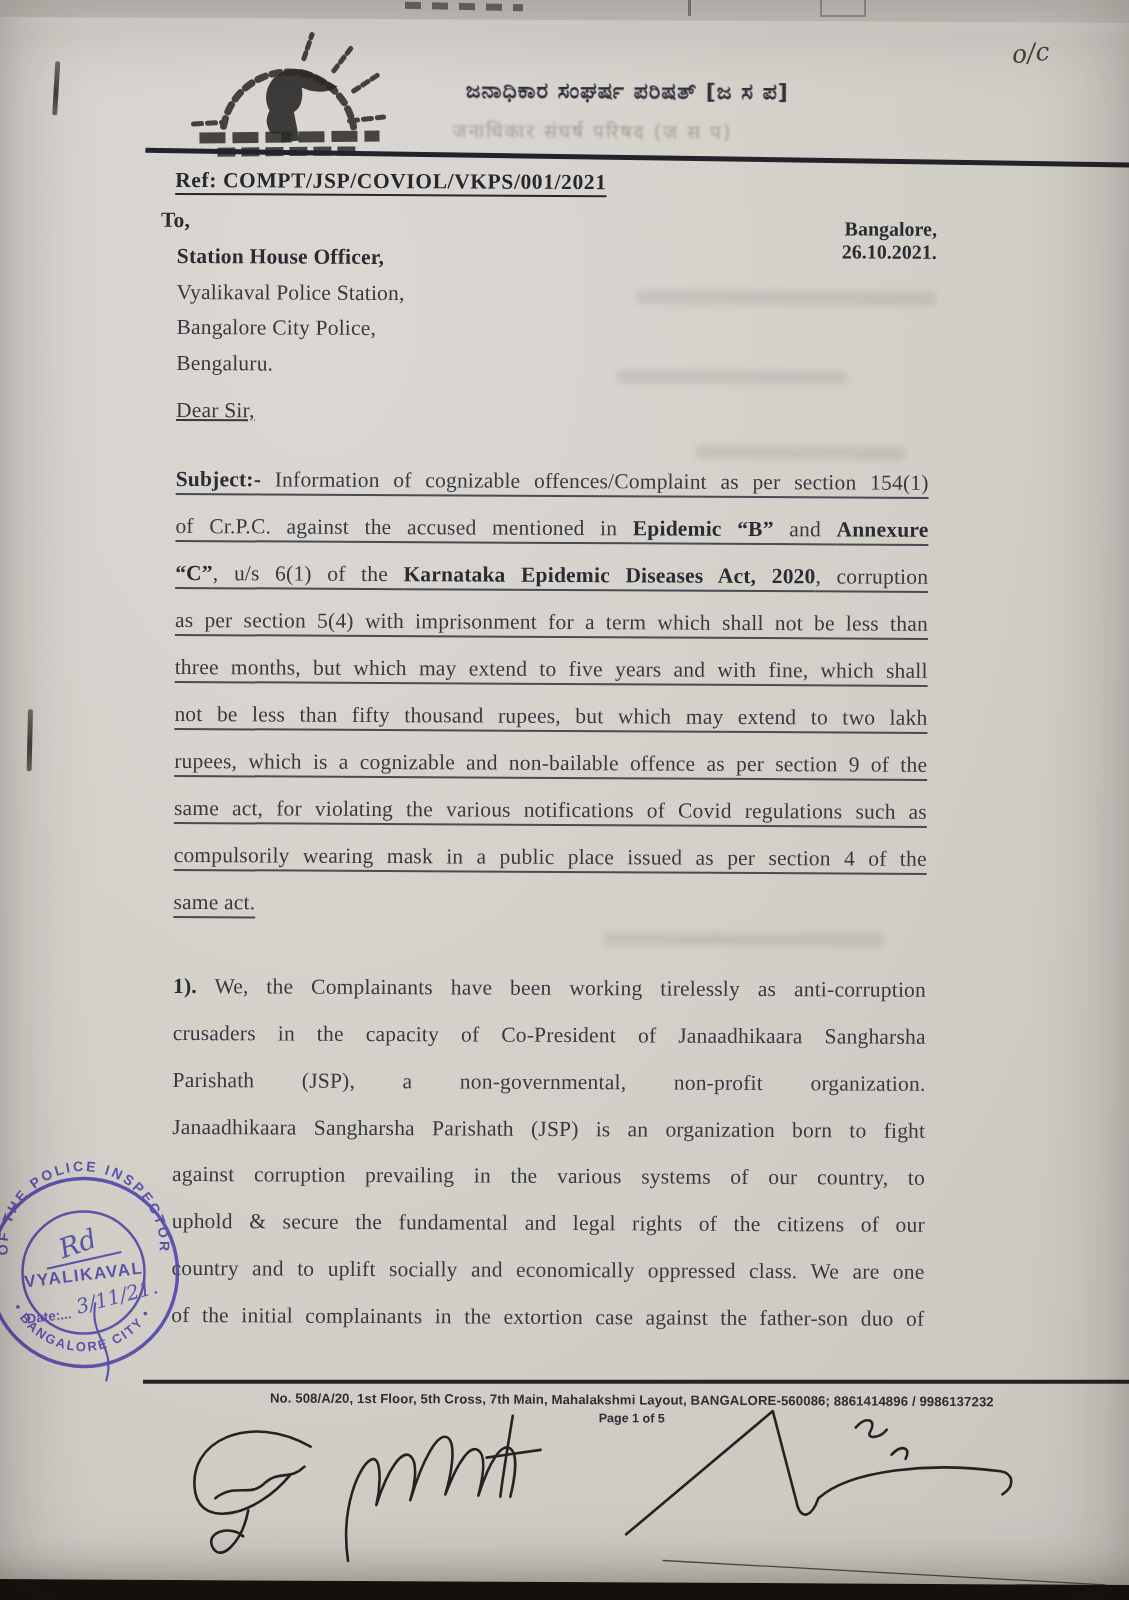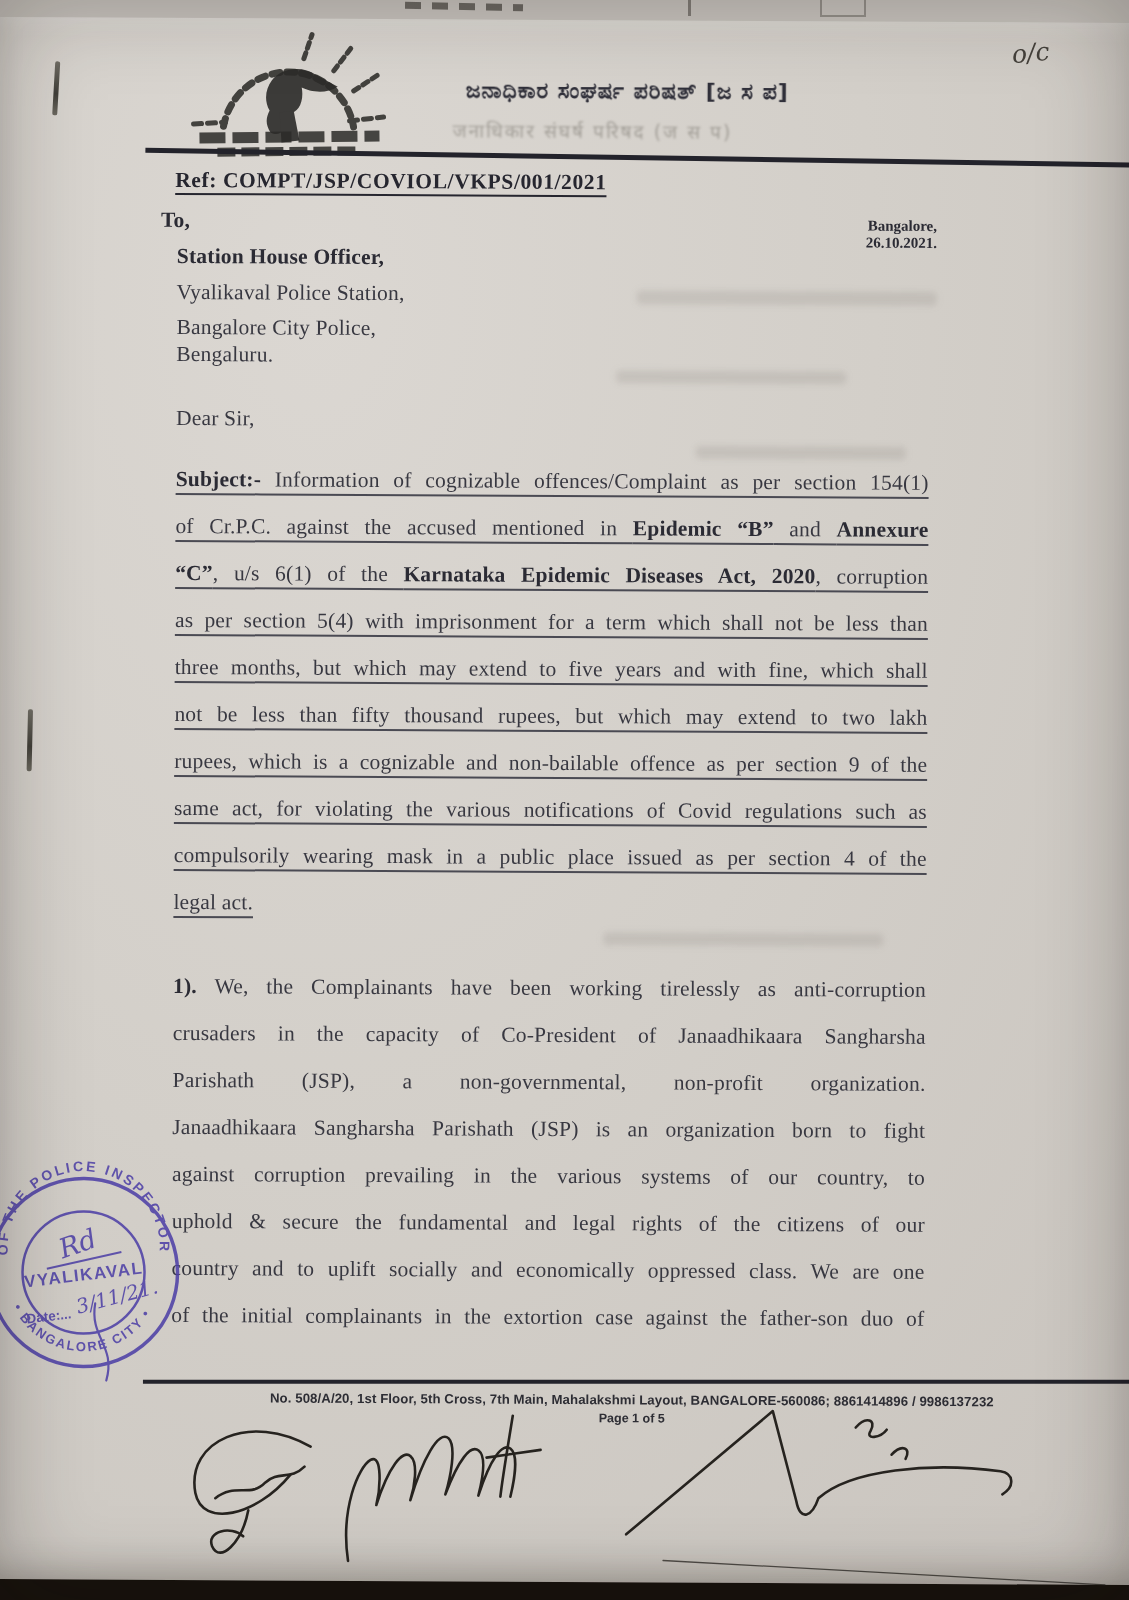--- a/index.html
+++ b/index.html
@@ -32,21 +32,21 @@
     color:#6e6a62;opacity:.5;filter:blur(1.2px);letter-spacing:2px;}
   .ghost-streak{background:rgba(110,105,97,.16);filter:blur(3px);border-radius:4px;}
   .hrule{height:5px;background:#23232b;}
   .hrule-top{left:148px;top:130px;width:998px;transform:rotate(.55deg);transform-origin:left center;}
   .hrule-bottom{left:152px;top:1362px;width:992px;height:4px;transform:rotate(-.3deg);transform-origin:left center;}
   
   .t{font-size:21.5px;color:#383841;letter-spacing:.2px;}
   .b{font-weight:bold;color:#2b2b34;}
   .ref{left:178px;top:150px;font-size:21.5px;font-weight:bold;color:#26262f;
     text-decoration:underline;text-decoration-thickness:2px;text-underline-offset:6px;letter-spacing:.6px;}
-  .dateline{left:756px;top:196px;width:184px;text-align:right;font-size:15px;font-weight:bold;color:#2b2b34;}
+  .dateline{left:756px;top:196px;width:184px;text-align:right;font-size:20px;font-weight:bold;color:#2b2b34;}
   .dateline .date{margin-top:0;}
   .tline{font-size:21.5px;line-height:47px;color:#383841;letter-spacing:.2px;}
   .just{text-align:justify;text-align-last:justify;}
   .subject{left:180px;top:438px;width:753px;}
   .subject .tline{text-decoration:underline;text-decoration-thickness:1.6px;
     text-underline-offset:7px;text-decoration-color:#4a4a53;}
   .bodyp{left:180px;top:945px;width:753px;}
   
   .footer-text{left:160px;top:1372px;width:962px;text-align:center;
     font-family:"Liberation Sans",sans-serif;font-weight:bold;color:#2d2d34;}
@@ -99,40 +99,40 @@
     <div class="abs ghost-streak" style="left:610px;top:912px;width:280px;height:13px;"></div>
 
     <div class="abs hrule hrule-top"></div>
 
     <div class="abs ref">Ref: COMPT/JSP/COVIOL/VKPS/001/2021</div>
 
     <div class="abs t b" style="left:164px;top:190px;">To,</div>
     <div class="abs t b" style="left:180px;top:226px;">Station House Officer,</div>
     <div class="abs t" style="left:180px;top:262px;">Vyalikaval Police Station,</div>
     <div class="abs t" style="left:180px;top:297px;">Bangalore City Police,</div>
-    <div class="abs t" style="left:180px;top:324px;">Bengaluru.</div>
+    <div class="abs t" style="left:180px;top:333px;">Bengaluru.</div>
 
     <div class="abs dateline">
       <div>Bangalore,</div>
       <div class="date">26.10.2021.</div>
     </div>
 
-    <div class="abs t" style="left:180px;top:388px;">Dear Sir,</div>
+    <div class="abs t" style="left:180px;top:380px;text-decoration:underline;">Dear Sir,</div>
 
     <div class="abs subject">
       <div class="tline just"><span class="b">Subject:-</span><span> Information of cognizable offences/Complaint as per section 154(1)</span></div>
       <div class="tline just"><span>of Cr.P.C. against the accused mentioned in </span><span class="b">Epidemic “B”</span><span> and </span><span class="b">Annexure</span></div>
       <div class="tline just"><span class="b">“C”</span><span>, u/s 6(1) of the </span><span class="b">Karnataka Epidemic Diseases Act, 2020</span><span>, corruption</span></div>
       <div class="tline just"><span>as per section 5(4) with imprisonment for a term which shall not be less than</span></div>
       <div class="tline just"><span>three months, but which may extend to five years and with fine, which shall</span></div>
       <div class="tline just"><span>not be less than fifty thousand rupees, but which may extend to two lakh</span></div>
       <div class="tline just"><span>rupees, which is a cognizable and non-bailable offence as per section 9 of the</span></div>
       <div class="tline just"><span>same act, for violating the various notifications of Covid regulations such as</span></div>
       <div class="tline just"><span>compulsorily wearing mask in a public place issued as per section 4 of the</span></div>
-      <div class="tline"><span>legal act.</span></div>
+      <div class="tline"><span>same act.</span></div>
     </div>
 
     <div class="abs bodyp">
       <div class="tline just"><span class="b">1).</span><span> We, the Complainants have been working tirelessly as anti-corruption</span></div>
       <div class="tline just">crusaders in the capacity of Co-President of Janaadhikaara Sangharsha</div>
       <div class="tline just">Parishath (JSP), a non-governmental, non-profit organization.</div>
       <div class="tline just">Janaadhikaara Sangharsha Parishath (JSP) is an organization born to fight</div>
       <div class="tline just">against corruption prevailing in the various systems of our country, to</div>
       <div class="tline just">uphold &amp; secure the fundamental and legal rights of the citizens of our</div>
       <div class="tline just">country and to uplift socially and economically oppressed class. We are one</div>

